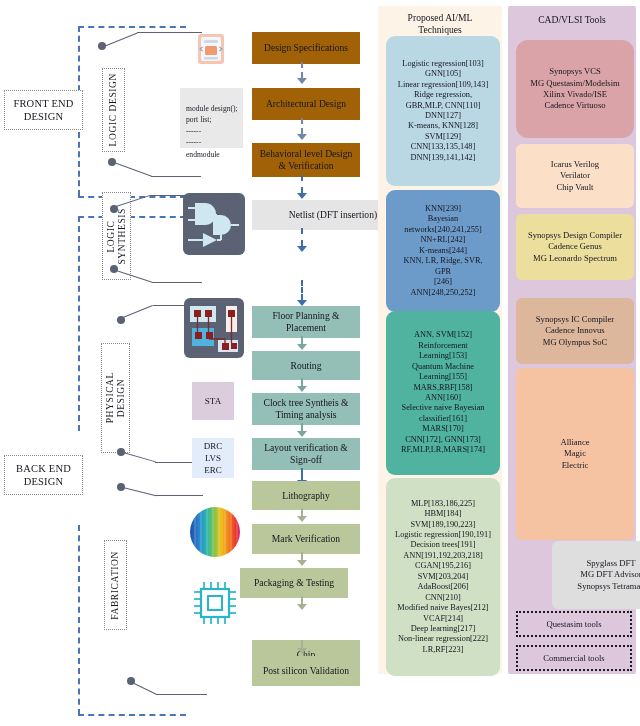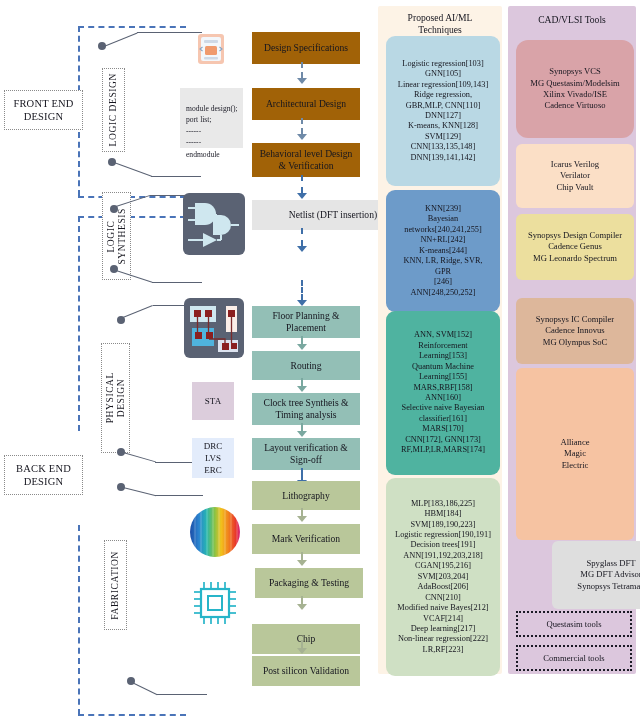--- a/index.html
+++ b/index.html
@@ -446,29 +446,29 @@
   </div>
 
   <div class="flowbox fb-green" style="left:252px;top:524px;width:100px;height:26px;">
     <span style="white-space:pre-line">Mark Verification</span>
   </div>
   <div class="arrow olive" style="left:296px;top:552px;">
     <div class="stem" style="height:8px;"></div>
       <div class="head"></div>
   </div>
 
-  <div class="flowbox fb-green" style="left:255px;top:568px;width:100px;height:26px;">
+  <div class="flowbox fb-green" style="left:240px;top:568px;width:100px;height:26px;">
     <span style="white-space:pre-line">Packaging &amp; Testing</span>
   </div>
   <div class="arrow olive" style="left:296px;top:596px;">
     <div class="stem" style="height:8px;"></div>
       <div class="head"></div>
   </div>
 
-  <div class="flowbox fb-green" style="left:252px;top:624px;width:100px;height:26px;">
+  <div class="flowbox fb-green" style="left:252px;top:640px;width:100px;height:26px;">
     <span style="white-space:pre-line">Chip</span>
   </div>
   <div class="arrow olive" style="left:296px;top:640px;">
     <div class="stem" style="height:8px;"></div>
       <div class="head"></div>
   </div>
 
   <div class="flowbox fb-green" style="left:252px;top:656px;width:100px;height:26px;">
     <span style="white-space:pre-line">Post silicon Validation</span>
   </div>

